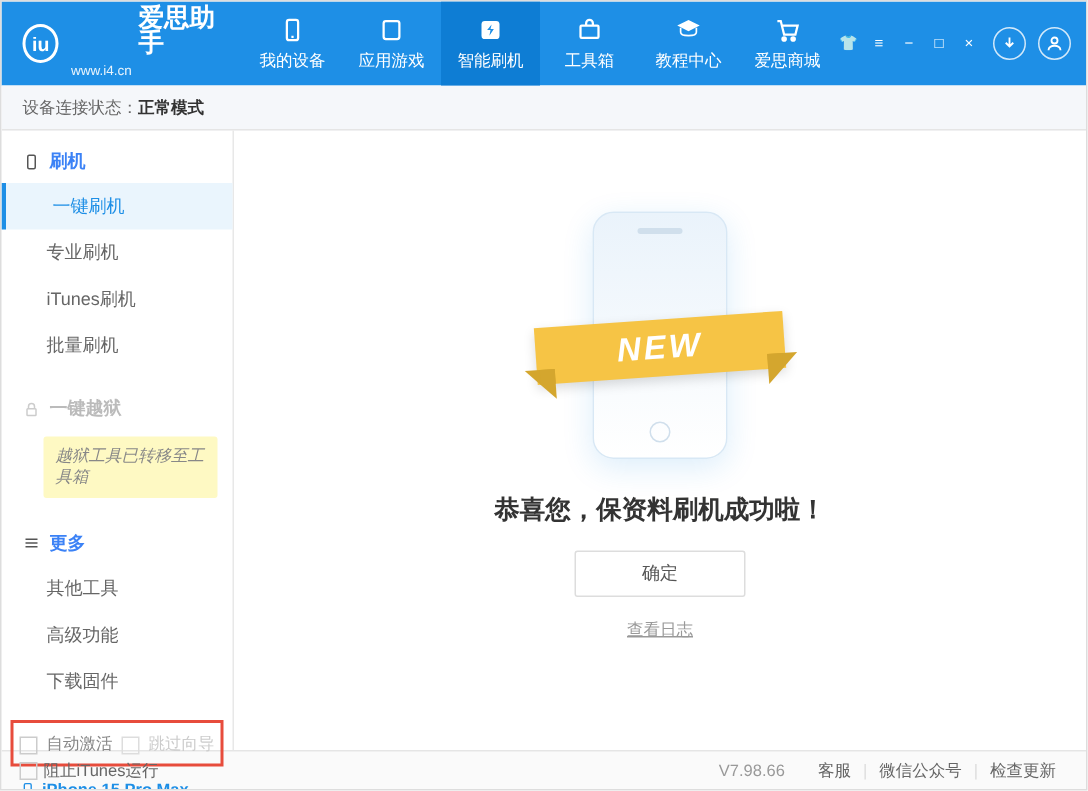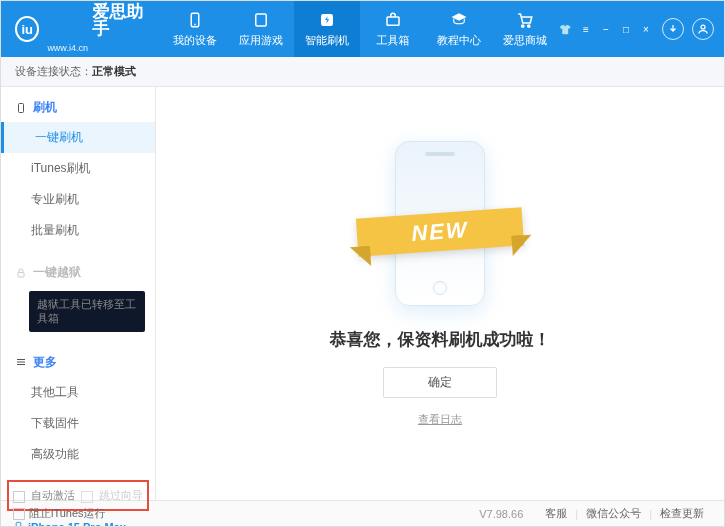--- a/index.html
+++ b/index.html
@@ -22,21 +22,21 @@
 .status-bar { height: 30px; background: #f5f7fa; border-bottom: 1px solid #e5e5e5; display: flex; align-items: center; padding: 0 14px; font-size: 11px; color: #666; }
 .status-bar .mode { color: #333; font-weight: bold; }
 
 .body { display: flex; height: 413px; }
 .sidebar { width: 155px; border-right: 1px solid #e8e8e8; display: flex; flex-direction: column; font-size: 12px; }
 .side-section { padding: 6px 0; }
 .side-head { display: flex; align-items: center; padding: 6px 14px; color: #3b82f6; font-weight: bold; gap: 6px; }
 .side-head.disabled { color: #bbb; }
 .side-item { padding: 7px 14px 7px 30px; color: #666; cursor: pointer; }
 .side-item.active { color: #1e8fe6; background: #eaf5fd; border-left: 3px solid #1e8fe6; padding-left: 31px; }
-.side-item.boxed { margin: 4px 10px 4px 28px; background: #0f172a; color: #888; padding: 6px 8px; font-size: 11px; line-height: 1.3; border-radius: 2px; }
+.side-item.boxed { margin: 4px 10px 4px 28px; background: #fef9c3; color: #888; padding: 6px 8px; font-size: 11px; line-height: 1.3; border-radius: 2px; font-style: italic; }
 .checkbox-row { border: 2px solid #e74c3c; margin: 4px 6px; padding: 6px 4px; display: flex; gap: 6px; font-size: 11px; color: #888; align-items: flex-end; }
 .chk { width: 12px; height: 12px; border: 1px solid #ccc; display: inline-block; }
 .chk.disabled { border-color: #ddd; }
 .device-info { padding: 6px 12px; margin-top: auto; font-size: 11px; }
 .device-name { color: #1e8fe6; font-weight: bold; display: flex; align-items: center; gap: 4px; }
 
 .content { flex: 1; display: flex; flex-direction: column; align-items: center; justify-content: center; position: relative; }
 .illustration { position: relative; margin-top: -20px; }
 .phone { width: 90px; height: 165px; background: linear-gradient(#eaf3fb,#fff); border-radius: 14px; border: 1px solid #d8e8f5; position: relative; box-shadow: 0 6px 20px rgba(30,143,230,0.15); }
 .phone::before { content: ""; position: absolute; top: 10px; left: 50%; transform: translateX(-50%); width: 30px; height: 4px; background: #d0dfec; border-radius: 2px; }
@@ -154,22 +154,22 @@
 <div class="body">
   <div class="sidebar">
     <div class="side-section">
       <div class="side-head">
           <svg width="12" height="12" viewBox="0 0 24 24" fill="none" stroke="#555" stroke-width="2">
             <rect x="7" y="3" width="10" height="18" rx="2"></rect>
           </svg>
           <span>刷机</span>
         </div>
       <div class="side-item active">一键刷机</div>
+      <div class="side-item">专业刷机</div>
       <div class="side-item">iTunes刷机</div>
-      <div class="side-item">专业刷机</div>
       <div class="side-item">批量刷机</div>
     </div>
     <div class="side-section">
       <div class="side-head disabled">
           <svg width="12" height="12" viewBox="0 0 24 24" fill="none" stroke="#ccc" stroke-width="2">
             <rect x="6" y="11" width="12" height="9" rx="1"></rect>
             <path d="M8 11V8a4 4 0 018 0v3"></path>
           </svg>
           <span>一键越狱</span>
         </div>
@@ -178,22 +178,22 @@
     <div class="side-section">
       <div class="side-head">
           <svg width="12" height="12" viewBox="0 0 24 24" fill="none" stroke="#555" stroke-width="2">
             <line x1="4" y1="7" x2="20" y2="7"></line>
             <line x1="4" y1="12" x2="20" y2="12"></line>
             <line x1="4" y1="17" x2="20" y2="17"></line>
           </svg>
           <span>更多</span>
         </div>
       <div class="side-item">其他工具</div>
+      <div class="side-item">高级功能</div>
       <div class="side-item">下载固件</div>
-      <div class="side-item">高级功能</div>
     </div>
     <div class="checkbox-row">
       <span class="chk"></span>
         <span>自动激活</span>
       <span class="chk disabled"></span>
         <span style="color:#ccc">跳过向导</span>
     </div>
     <div class="device-info">
       <div class="device-name">
           <svg width="11" height="11" viewBox="0 0 24 24" fill="none" stroke="#1e8fe6" stroke-width="2">

